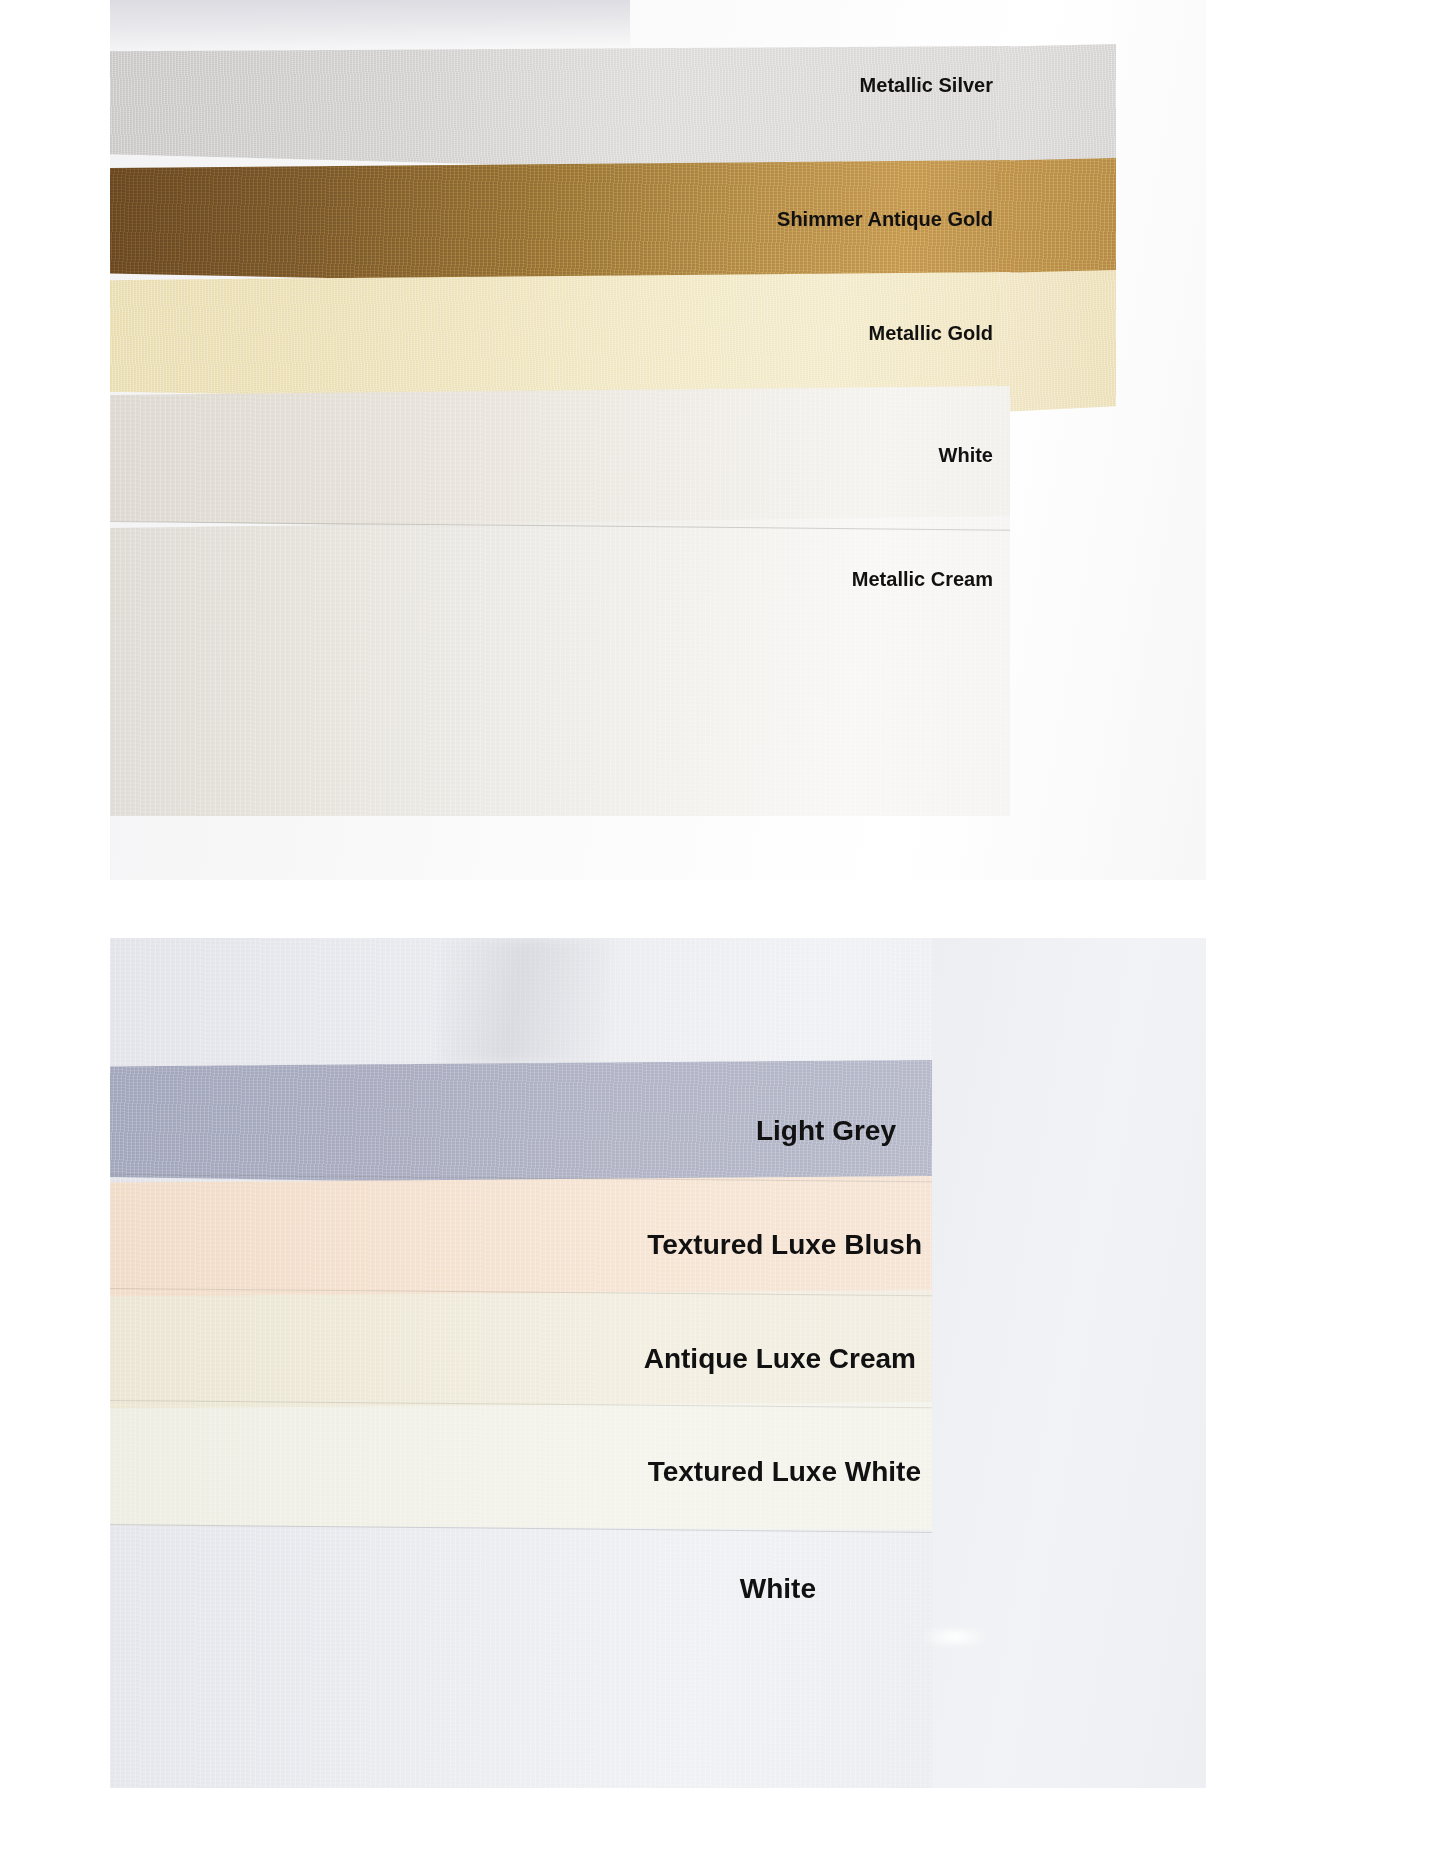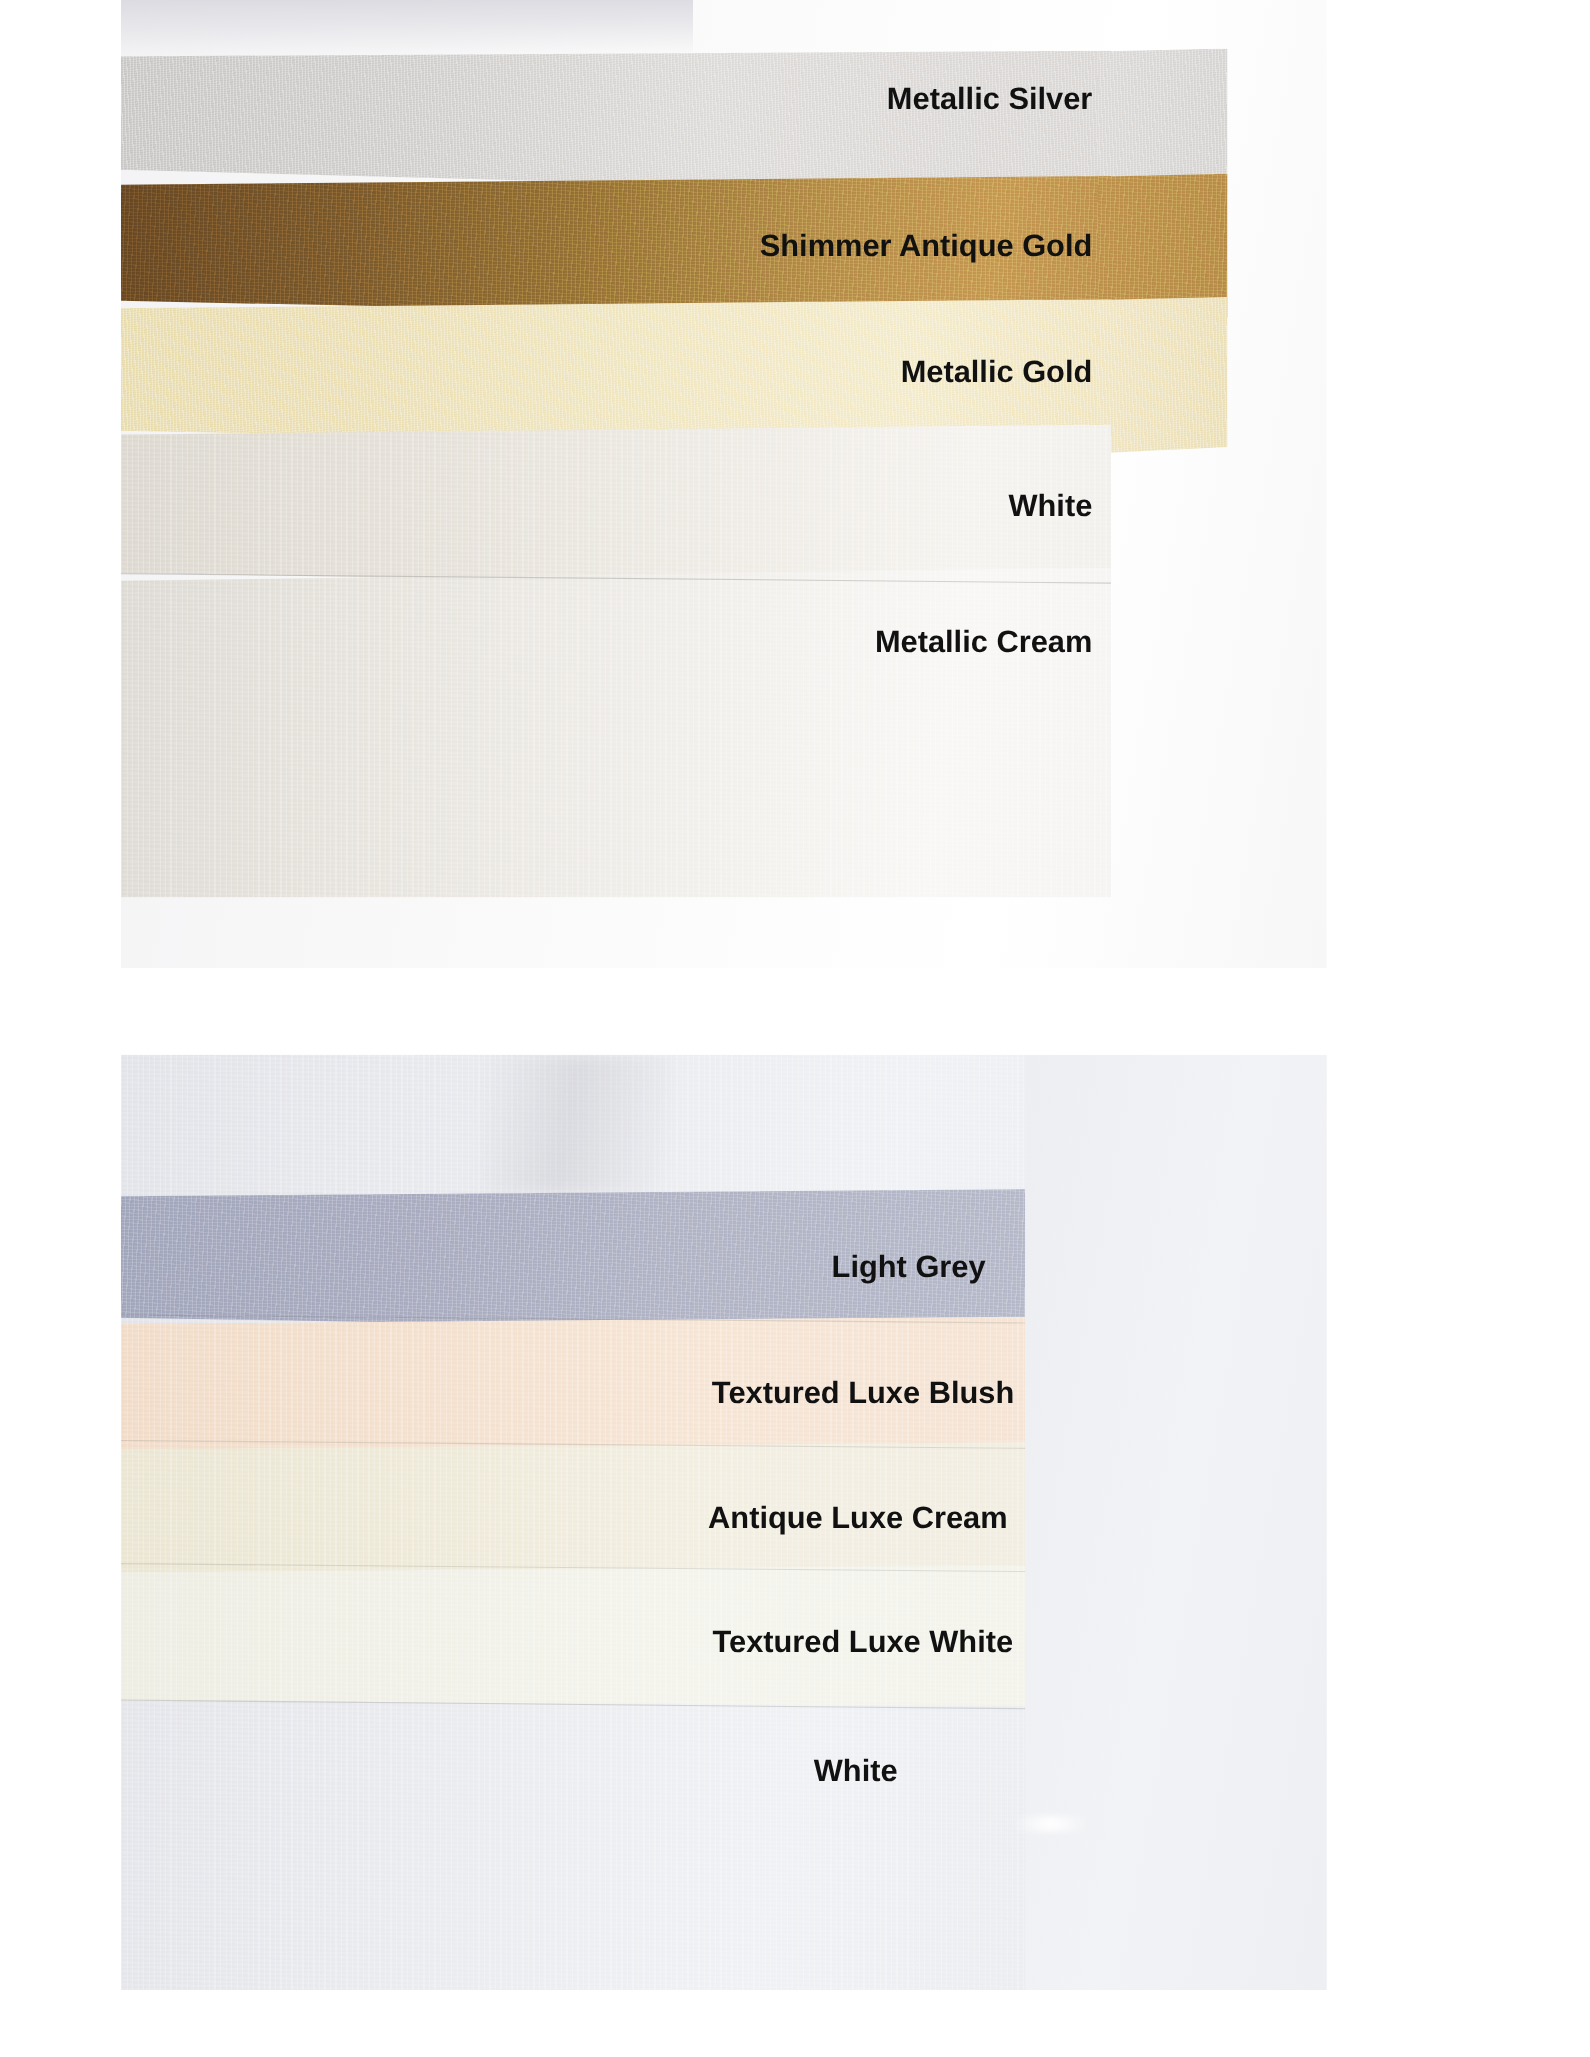--- a/index.html
+++ b/index.html
@@ -14,21 +14,20 @@
   
   .panel{position:absolute;overflow:hidden;}
 
   #panel-top{
     left:110px; top:0px; width:1096px; height:880px;
     background:linear-gradient(100deg,#f3f3f5 0%,#fafafa 40%,#ffffff 75%,#f7f7f8 100%);
   }
   #panel-bottom{
     left:110px; top:938px; width:1096px; height:850px;
     background:linear-gradient(105deg,#e9eaee 0%,#eeeff2 35%,#f4f4f7 70%,#eceef2 100%);
-    margin-top:21px;
   }
 
   
   .band{
     position:absolute;
     display:flex;
     align-items:center;
     justify-content:flex-end;
     box-sizing:border-box;
   }
@@ -91,21 +90,21 @@
   #b-silver-r{top:44px;height:138px;background:linear-gradient(93deg,#dcdad8,#d7d5d3);clip-path:polygon(0% 2%,100% 0%,100% 96%,0% 100%);}
   #b-antique-r{top:158px;height:136px;background:linear-gradient(96deg,#c0944f,#b98e4b);clip-path:polygon(0% 2%,100% 0%,100% 96%,0% 100%);}
   #b-gold-r{top:270px;height:142px;background:linear-gradient(95deg,#f1e6c4,#ece0b8);clip-path:polygon(0% 2%,100% 0%,100% 96%,0% 100%);}
 
   
   .p1-label{
     position:absolute;
     right:213px;
     color:#111;
     font-weight:bold;
-    font-size:28px;
+    font-size:20px;
     white-space:nowrap;
     text-align:right;
   }
 
   
   #p2-sheet{
     position:absolute;left:0px;top:0px;width:822px;height:850px;
     background:linear-gradient(100deg,#e4e5ea 0%,#ebecf0 40%,#f1f2f5 75%,#eceef2 100%);
   }
   #b-lightgrey{

